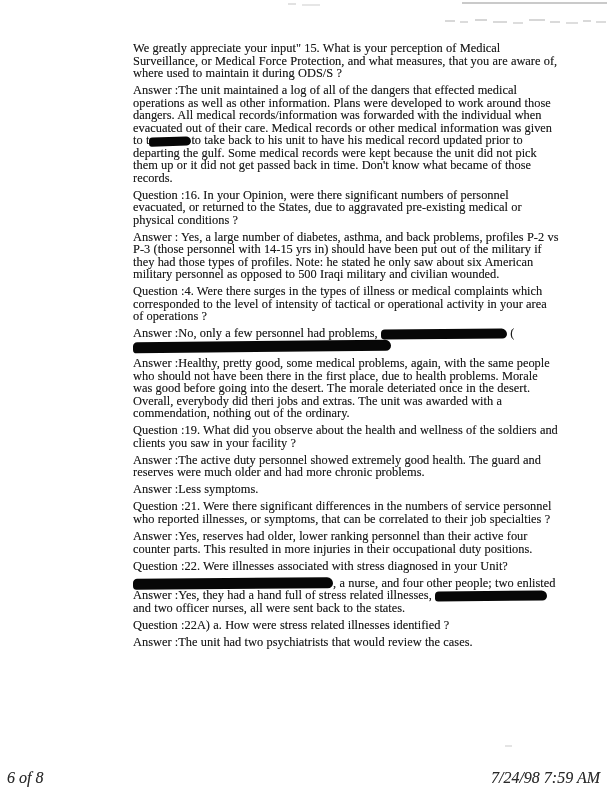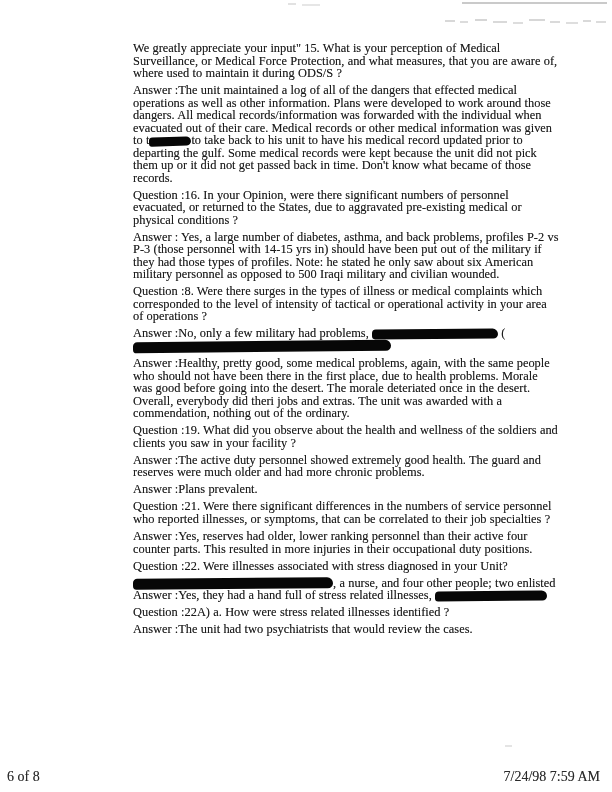--- a/index.html
+++ b/index.html
@@ -28,23 +28,24 @@
   .line { display: block; white-space: nowrap; }
   .it { }
   .redaction {
     display: inline-block;
     background: #070707;
     border-radius: 5px 7px 6px 4px;
     vertical-align: -2px;
   }
   .footer-item {
     position: absolute;
-    font-size: 14px;
+    font-size: 16px;
     color: #2a2a2a;
     text-shadow: 0 0 0.4px rgba(20,20,20,0.4);
+    font-style: italic;
   }
   .footer-left { left: 7px; top: 769px; }
   .footer-right { right: 12px; top: 769px; }
   .artifact { position: absolute; pointer-events: none; }
 </style>
 </head>
 <body>
 
 <div class="page">
 
@@ -61,35 +62,36 @@
   <div class="artifact" style="left:566px; top:22px; width:12px; height:2px; background:#dedede;"></div>
   <div class="artifact" style="left:583px; top:20px; width:8px; height:2px; background:#d9d9d9;"></div>
   <div class="artifact" style="left:596px; top:21px; width:10px; height:2px; background:#dcdcdc;"></div>
   <div class="artifact" style="left:505px; top:745px; width:7px; height:2px; background:#e4e4e4;"></div>
 
   <div class="text-column">
       <p class="par"><span>We greatly appreciate your input" 15. What is your perception of Medical Surveillance, or Medical Force Protection, and what measures, that you are aware of, where used to maintain it during ODS/S ?</span></p>
       <p class="par"><span class="it">Answer :</span><span>The unit maintained a log of all of the dangers that effected medical operations as well as other information. Plans were developed to work around those dangers. All medical records/information was forwarded with the individual when evacuated out of their care. Medical records or other medical information was given to t</span><span class="redaction" style="width: 42px; height: 9px; transform: rotate(-2deg);"></span><span>to take back to his unit to have his medical record updated prior to departing the gulf. Some medical records were kept because the unit did not pick them up or it did not get passed back in time. Don't know what became of those records.</span></p>
       <p class="par"><span class="it">Question :</span><span>16. In your Opinion, were there significant numbers of personnel evacuated, or returned to the States, due to aggravated pre-existing medical or physical conditions ?</span></p>
       <p class="par"><span class="it">Answer :</span><span> Yes, a large number of diabetes, asthma, and back problems, profiles P-2 vs P-3 (those personnel with 14-15 yrs in) should have been put out of the military if they had those types of profiles. Note: he stated he only saw about six American military personnel as opposed to 500 Iraqi military and civilian wounded.</span></p>
-      <p class="par"><span class="it">Question :</span><span>8. Were there surges in the types of illness or medical complaints which corresponded to the level of intensity of tactical or operational activity in your area of operations ?</span></p>
+      <p class="par"><span class="it">Question :</span><span>4. Were there surges in the types of illness or medical complaints which corresponded to the level of intensity of tactical or operational activity in your area of operations ?</span></p>
       <p class="par">
-        <span class="line"><span class="it">Answer :</span><span>No, only a few military had problems, </span><span class="redaction" style="width: 126px; height: 10px; transform: rotate(-0.4deg);"></span><span> (</span></span>
+        <span class="line"><span class="it">Answer :</span><span>No, only a few personnel had problems, </span><span class="redaction" style="width: 126px; height: 10px; transform: rotate(-0.4deg);"></span><span> (</span></span>
         <span class="line"><span class="redaction" style="width: 258px; height: 11px; transform: rotate(-0.6deg);"></span></span>
       </p>
       <p class="par"><span class="it">Answer :</span><span>Healthy, pretty good, some medical problems, again, with the same people who should not have been there in the first place, due to health problems. Morale was good before going into the desert. The morale deteriated once in the desert. Overall, everybody did theri jobs and extras. The unit was awarded with a commendation, nothing out of the ordinary.</span></p>
       <p class="par"><span class="it">Question :</span><span>19. What did you observe about the health and wellness of the soldiers and clients you saw in your facility ?</span></p>
       <p class="par"><span class="it">Answer :</span><span>The active duty personnel showed extremely good health. The guard and reserves were much older and had more chronic problems.</span></p>
-      <p class="par"><span class="it">Answer :</span><span>Plans prevalent.</span></p>
+      <p class="par"><span class="it">Answer :</span><span>Less symptoms.</span></p>
       <p class="par"><span class="it">Question :</span><span>21. Were there significant differences in the numbers of service personnel who reported illnesses, or symptoms, that can be correlated to their job specialties ?</span></p>
       <p class="par"><span class="it">Answer :</span><span>Yes, reserves had older, lower ranking personnel than their active four counter parts. This resulted in more injuries in their occupational duty positions.</span></p>
       <p class="par"><span class="it">Question :</span><span>22. Were illnesses associated with stress diagnosed in your Unit?</span></p>
       <p class="par">
         <span class="line"><span class="redaction" style="width: 200px; height: 11px; transform: rotate(-0.4deg);"></span><span>, a nurse, and four other people; two enlisted</span></span>
         <span class="line"><span class="it">Answer :</span><span>Yes, they had a hand full of stress related illnesses, </span><span class="redaction" style="width: 112px; height: 10px; transform: rotate(-0.5deg);"></span></span>
+        <span class="line"><span>and two officer nurses, all were sent back to the states.</span></span>
       </p>
       <p class="par"><span class="it">Question :</span><span>22A) a. How were stress related illnesses identified ?</span></p>
       <p class="par"><span class="it">Answer :</span><span>The unit had two psychiatrists that would review the cases.</span></p>
     </div>
 
   <div class="footer-item footer-left">6 of 8</div>
   <div class="footer-item footer-right">7/24/98 7:59 AM</div>
 
 </div>
 

